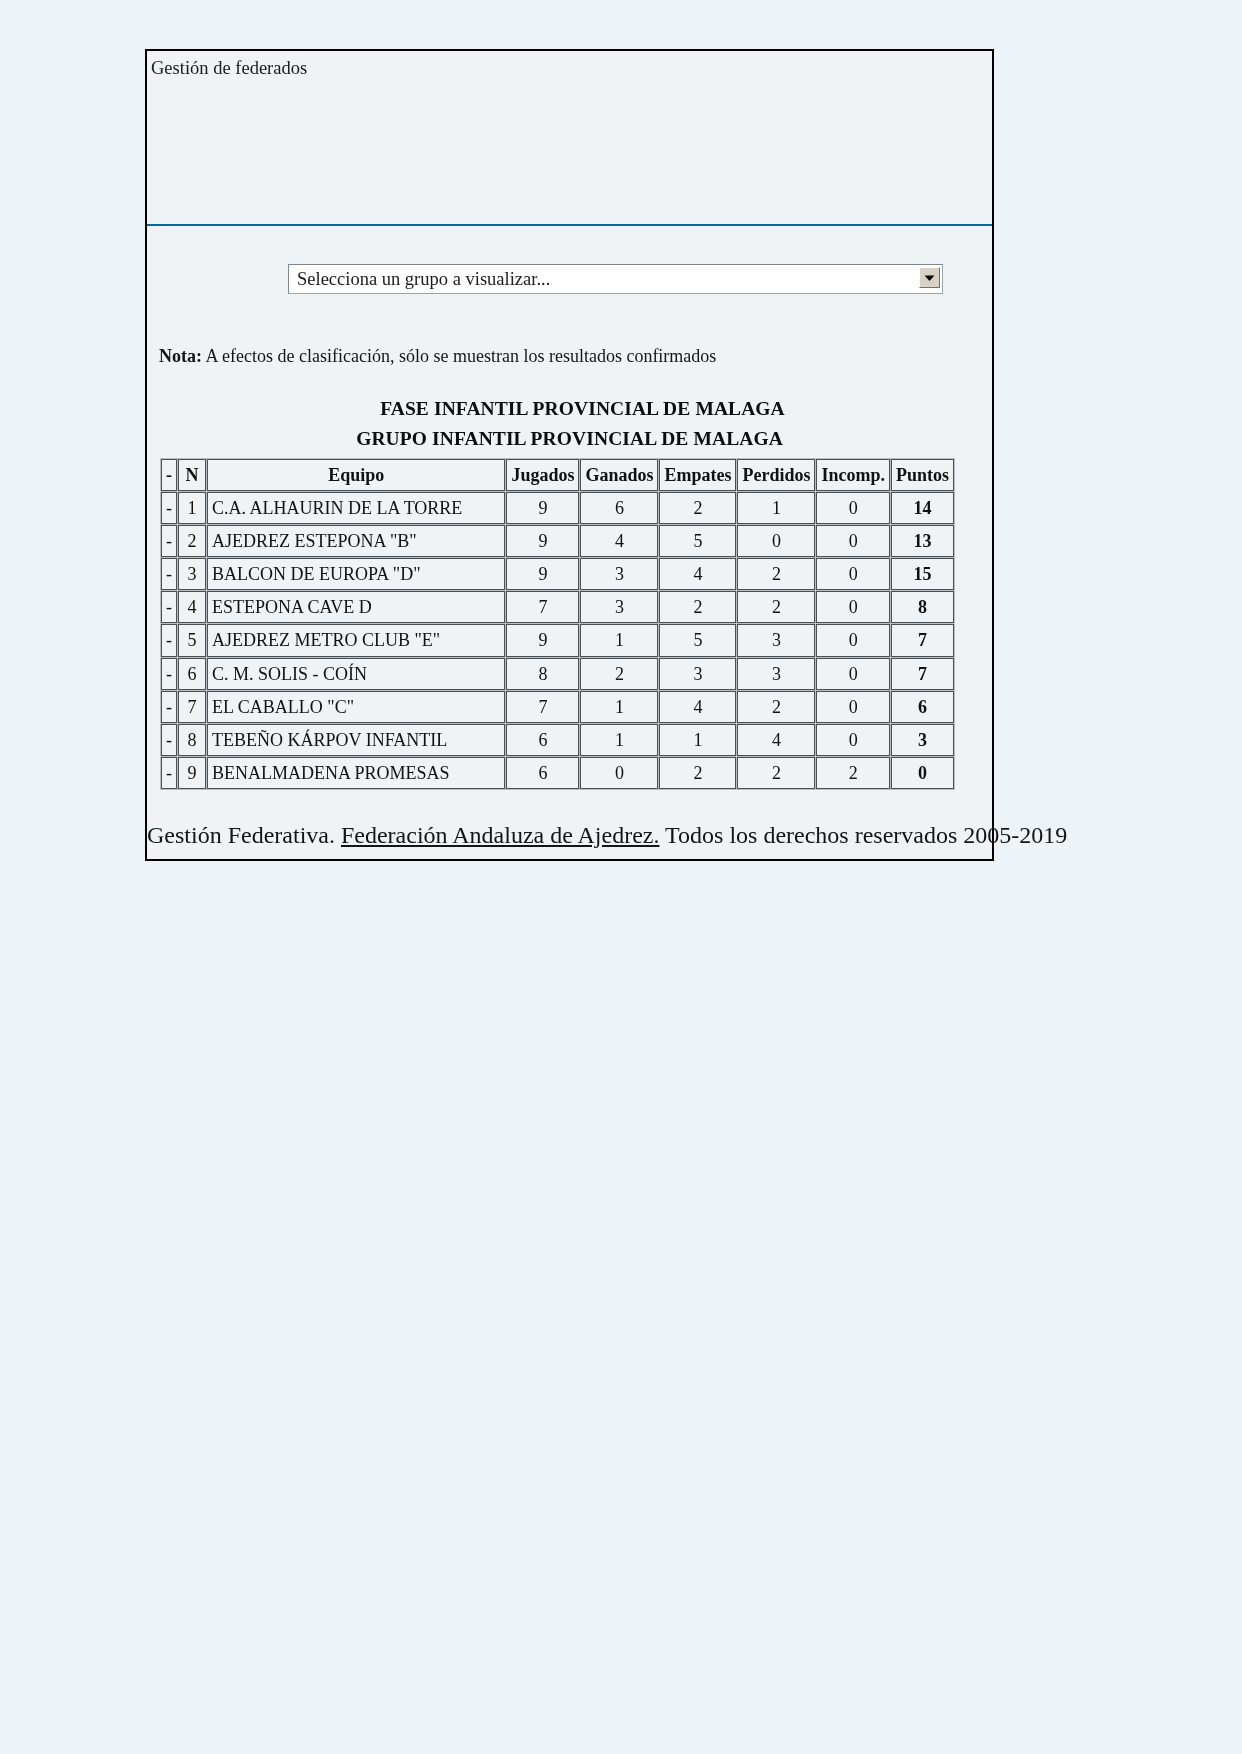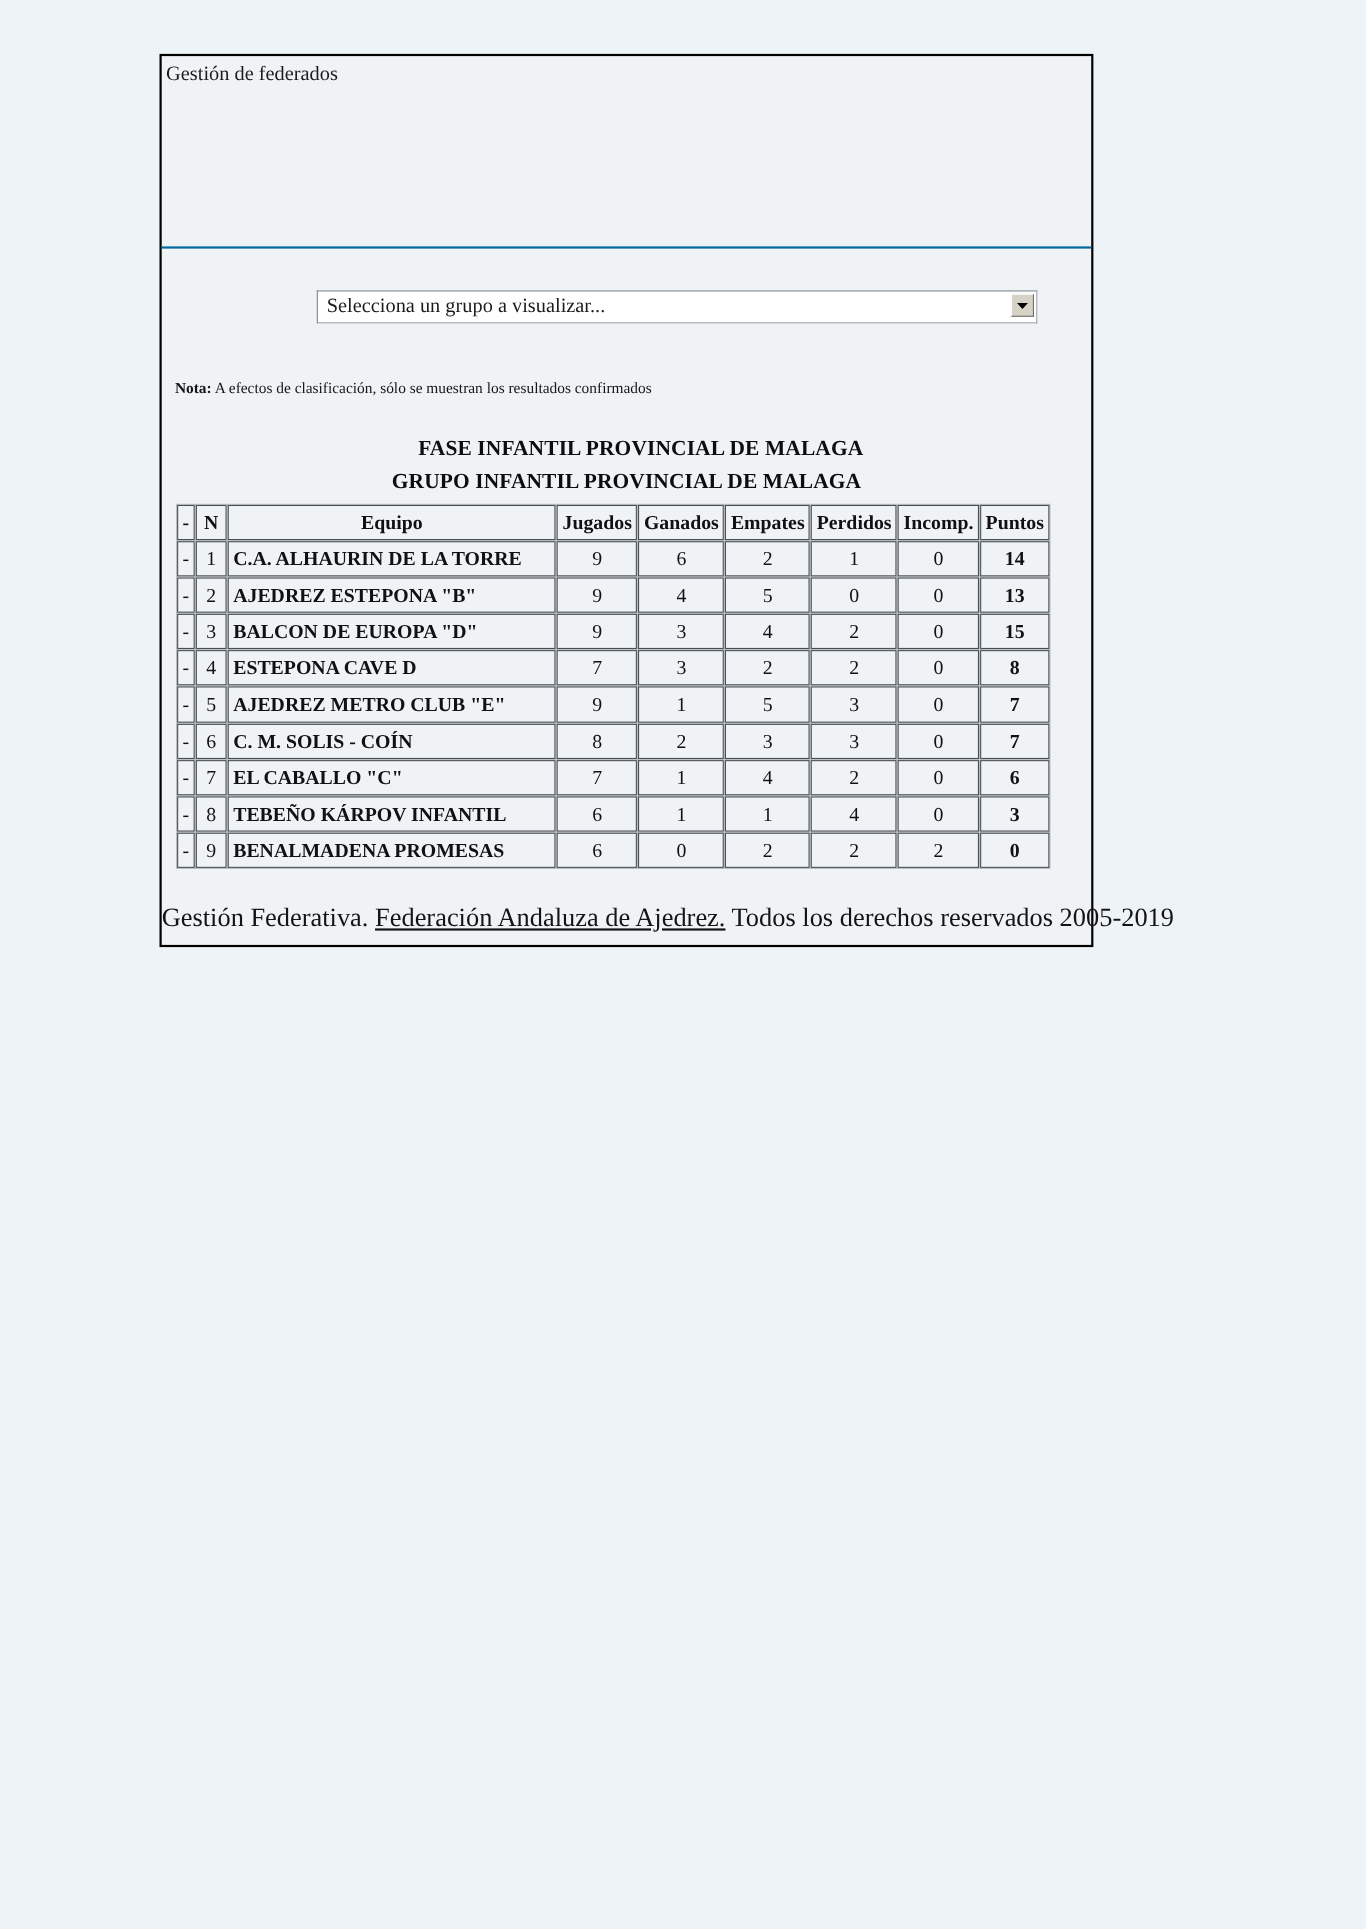--- a/index.html
+++ b/index.html
@@ -89,21 +89,21 @@
     display: flex;
     align-items: center;
     justify-content: center;
   }
   .select-arrow-btn svg { display: block; }
   
   .nota {
     position: absolute;
     left: 12px;
     top: 295px;
-    font-size: 14px;
+    font-size: 18px;
     color: #151515;
     white-space: nowrap;
   }
   .nota b { font-weight: bold; }
   
   .title-line {
     position: absolute;
     width: 100%;
     text-align: center;
     font-weight: bold;
@@ -138,21 +138,21 @@
     line-height: 1.45;
     box-sizing: border-box;
   }
   table.standings thead th {
     font-weight: bold;
     text-align: center;
     white-space: nowrap;
   }
   th.c-dash, td.c-dash { width: 16px; text-align: center; padding: 2px 2px; }
   th.c-n,    td.c-n    { width: 28px; text-align: center; }
-  th.c-team, td.c-team { text-align: left; padding-left: 6px; font-weight: bold; }
+  th.c-team, td.c-team { text-align: left; padding-left: 6px; }
   th.c-num,  td.c-num  { width: 73px; text-align: center; }
   th.c-pts,  td.c-pts  { width: 62px; text-align: center; font-weight: bold; }
   td.c-pts { font-weight: bold; }
   
   .footer {
     position: absolute;
     left: 0;
     bottom: 10px;
     width: 100%;
     text-align: center;

